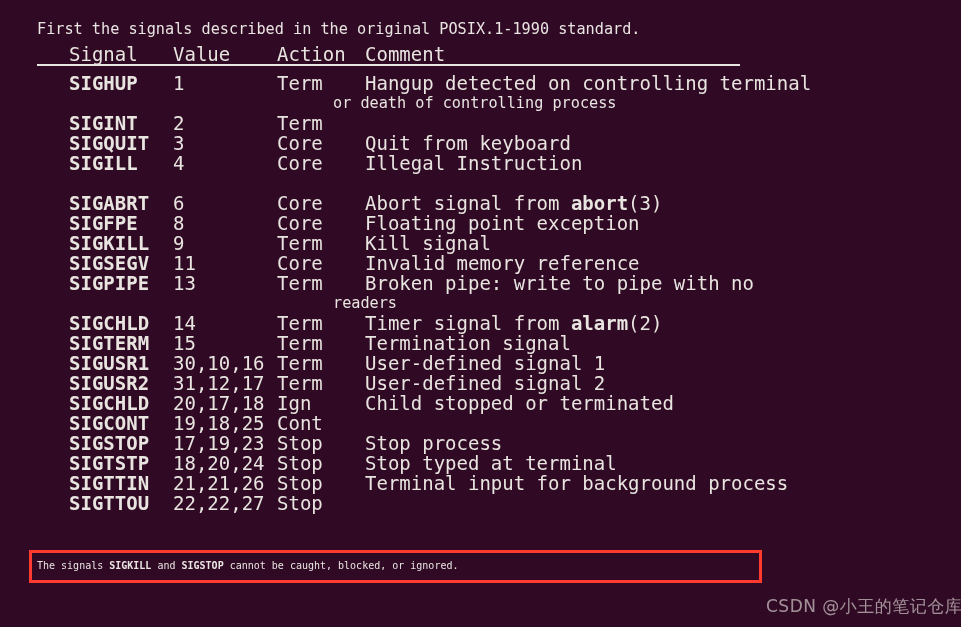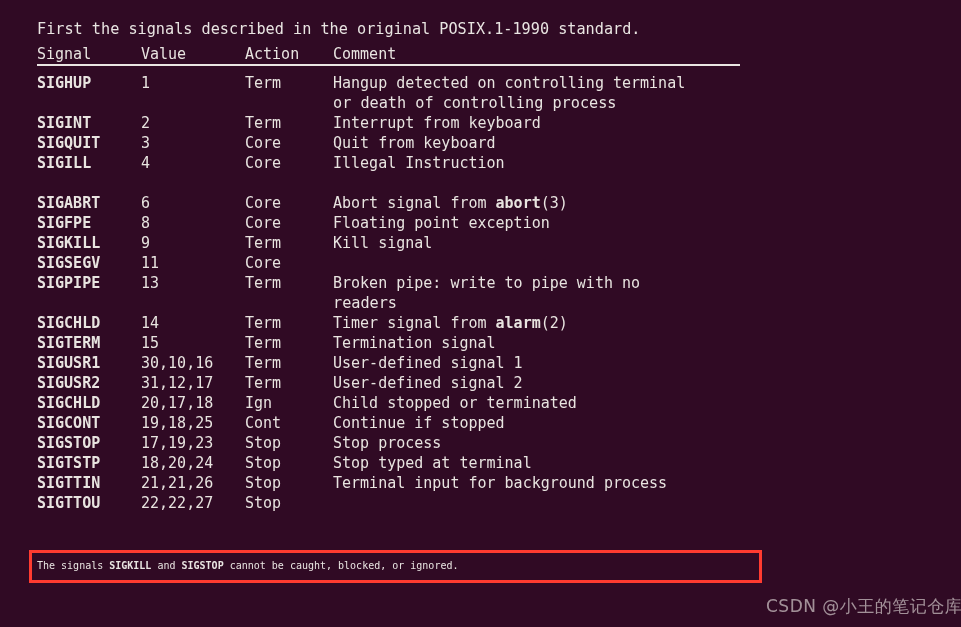--- a/index.html
+++ b/index.html
@@ -46,22 +46,23 @@
   .rule {
     width: 703px;
     height: 2px;
     background: #e9e5e2;
   }
   .row {
     display: flex;
     white-space: pre;
     height: 20px;
     line-height: 20px;
-    font-size: 15px;
+    font-size: 19px;
     padding-left: 37px;
+    margin-left: 32px;
   }
   .c-signal { width: 104px; flex: 0 0 104px; font-weight: bold; }
   .c-value  { width: 104px; flex: 0 0 104px; }
   .c-action { width: 88px;  flex: 0 0 88px; }
   .c-comment{ flex: 1 1 auto; }
   .cont-comment { padding-left: 333px; }
   b { font-weight: bold; }
 
   #warn-box {
     position: absolute;
@@ -121,36 +122,36 @@
     <span class="c-comment">Comment</span>
   </div>
 
   <div class="rule-wrap">
       <div class="rule"></div>
     </div>
 
   <div id="rows-container">
       <div class="row"><span class="c-signal">SIGHUP</span><span class="c-value">1</span><span class="c-action">Term</span><span class="c-comment">Hangup detected on controlling terminal</span></div>
       <div class="line cont-comment">or death of controlling process</div>
-      <div class="row"><span class="c-signal">SIGINT</span><span class="c-value">2</span><span class="c-action">Term</span><span class="c-comment">Interrupt from keyboard</span></div>
+      <div class="row"><span class="c-signal">SIGINT</span><span class="c-value">2</span><span class="c-action">Term</span></div>
       <div class="row"><span class="c-signal">SIGQUIT</span><span class="c-value">3</span><span class="c-action">Core</span><span class="c-comment">Quit from keyboard</span></div>
       <div class="row"><span class="c-signal">SIGILL</span><span class="c-value">4</span><span class="c-action">Core</span><span class="c-comment">Illegal Instruction</span></div>
       <div class="row"><span class="c-signal"></span><span class="c-value"></span><span class="c-action"></span><span class="c-comment"></span></div>
       <div class="row"><span class="c-signal">SIGABRT</span><span class="c-value">6</span><span class="c-action">Core</span><span class="c-comment">Abort signal from <b>abort</b>(3)</span></div>
       <div class="row"><span class="c-signal">SIGFPE</span><span class="c-value">8</span><span class="c-action">Core</span><span class="c-comment">Floating point exception</span></div>
       <div class="row"><span class="c-signal">SIGKILL</span><span class="c-value">9</span><span class="c-action">Term</span><span class="c-comment">Kill signal</span></div>
-      <div class="row"><span class="c-signal">SIGSEGV</span><span class="c-value">11</span><span class="c-action">Core</span></div>
+      <div class="row"><span class="c-signal">SIGSEGV</span><span class="c-value">11</span><span class="c-action">Core</span><span class="c-comment">Invalid memory reference</span></div>
       <div class="row"><span class="c-signal">SIGPIPE</span><span class="c-value">13</span><span class="c-action">Term</span><span class="c-comment">Broken pipe: write to pipe with no</span></div>
       <div class="line cont-comment">readers</div>
       <div class="row"><span class="c-signal">SIGCHLD</span><span class="c-value">14</span><span class="c-action">Term</span><span class="c-comment">Timer signal from <b>alarm</b>(2)</span></div>
       <div class="row"><span class="c-signal">SIGTERM</span><span class="c-value">15</span><span class="c-action">Term</span><span class="c-comment">Termination signal</span></div>
       <div class="row"><span class="c-signal">SIGUSR1</span><span class="c-value">30,10,16</span><span class="c-action">Term</span><span class="c-comment">User-defined signal 1</span></div>
       <div class="row"><span class="c-signal">SIGUSR2</span><span class="c-value">31,12,17</span><span class="c-action">Term</span><span class="c-comment">User-defined signal 2</span></div>
       <div class="row"><span class="c-signal">SIGCHLD</span><span class="c-value">20,17,18</span><span class="c-action">Ign</span><span class="c-comment">Child stopped or terminated</span></div>
-      <div class="row"><span class="c-signal">SIGCONT</span><span class="c-value">19,18,25</span><span class="c-action">Cont</span><span class="c-comment">Continue if stopped</span></div>
+      <div class="row"><span class="c-signal">SIGCONT</span><span class="c-value">19,18,25</span><span class="c-action">Cont</span></div>
       <div class="row"><span class="c-signal">SIGSTOP</span><span class="c-value">17,19,23</span><span class="c-action">Stop</span><span class="c-comment">Stop process</span></div>
       <div class="row"><span class="c-signal">SIGTSTP</span><span class="c-value">18,20,24</span><span class="c-action">Stop</span><span class="c-comment">Stop typed at terminal</span></div>
       <div class="row"><span class="c-signal">SIGTTIN</span><span class="c-value">21,21,26</span><span class="c-action">Stop</span><span class="c-comment">Terminal input for background process</span></div>
       <div class="row"><span class="c-signal">SIGTTOU</span><span class="c-value">22,22,27</span><span class="c-action">Stop</span></div>
     </div>
 </div>
 
 <div id="warn-box"></div>
 <div id="warn-text">The signals <b>SIGKILL</b> and <b>SIGSTOP</b> cannot be caught, blocked, or ignored.</div>
 

